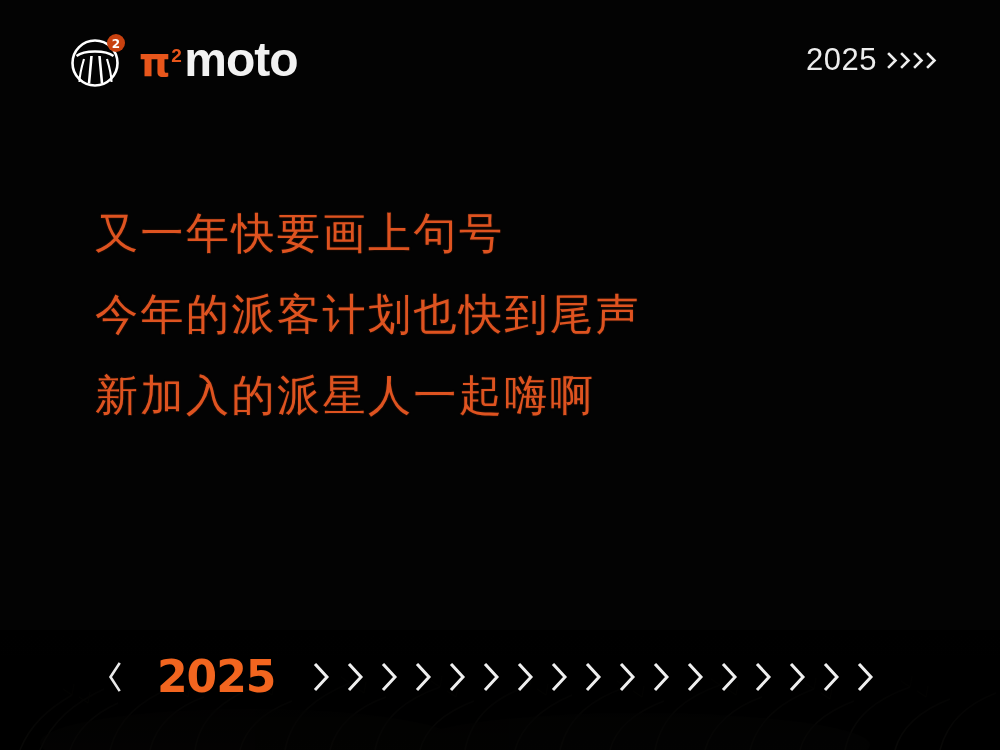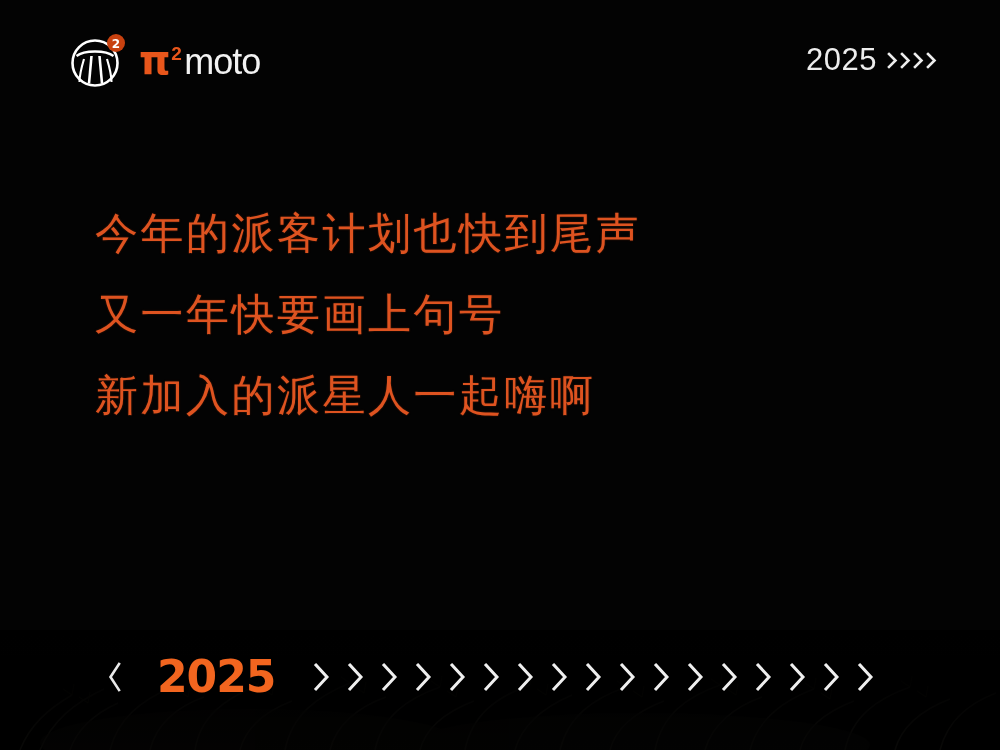--- a/index.html
+++ b/index.html
@@ -77,22 +77,22 @@
     color:#E8561B;
     font-size:19px;
     font-weight:bold;
     position:relative;
     top:-14px;
     margin-left:1px;
     margin-right:3px;
   }
   .brand-moto {
     color:#F2F2F2;
-    font-size:36px;
-    font-weight:normal;
+    font-size:48px;
+    font-weight:bold;
     letter-spacing:-1px;
   }
 
   .year-tag {
     display:flex;
     align-items:center;
     gap:7px;
     color:#E6E6E6;
   }
   .year-tag-num {
@@ -247,22 +247,22 @@
             <path d="M3 3 L9.5 9.5 L3 16" fill="none" stroke="#EDEDED" stroke-width="2.6" stroke-linecap="square"></path>
           </svg>
         <svg class="chev-sm" viewBox="0 0 13 19" aria-hidden="true">
             <path d="M3 3 L9.5 9.5 L3 16" fill="none" stroke="#EDEDED" stroke-width="2.6" stroke-linecap="square"></path>
           </svg>
       </span>
     </div>
   </div>
 
   <div class="copy">
+    <div class="copy-line">又一年快要画上句号</div>
     <div class="copy-line">今年的派客计划也快到尾声</div>
-    <div class="copy-line">又一年快要画上句号</div>
     <div class="copy-line">新加入的派星人一起嗨啊</div>
   </div>
 
   <div class="bottom-band">
     <svg class="band-back-chev" viewBox="0 0 20 34" aria-hidden="true">
       <path d="M14 4 L5.5 17 L14 30" fill="none" stroke="#E9E9E9" stroke-width="2.6" stroke-linecap="square"></path>
     </svg>
 
     <span class="band-year">2025</span>
 

